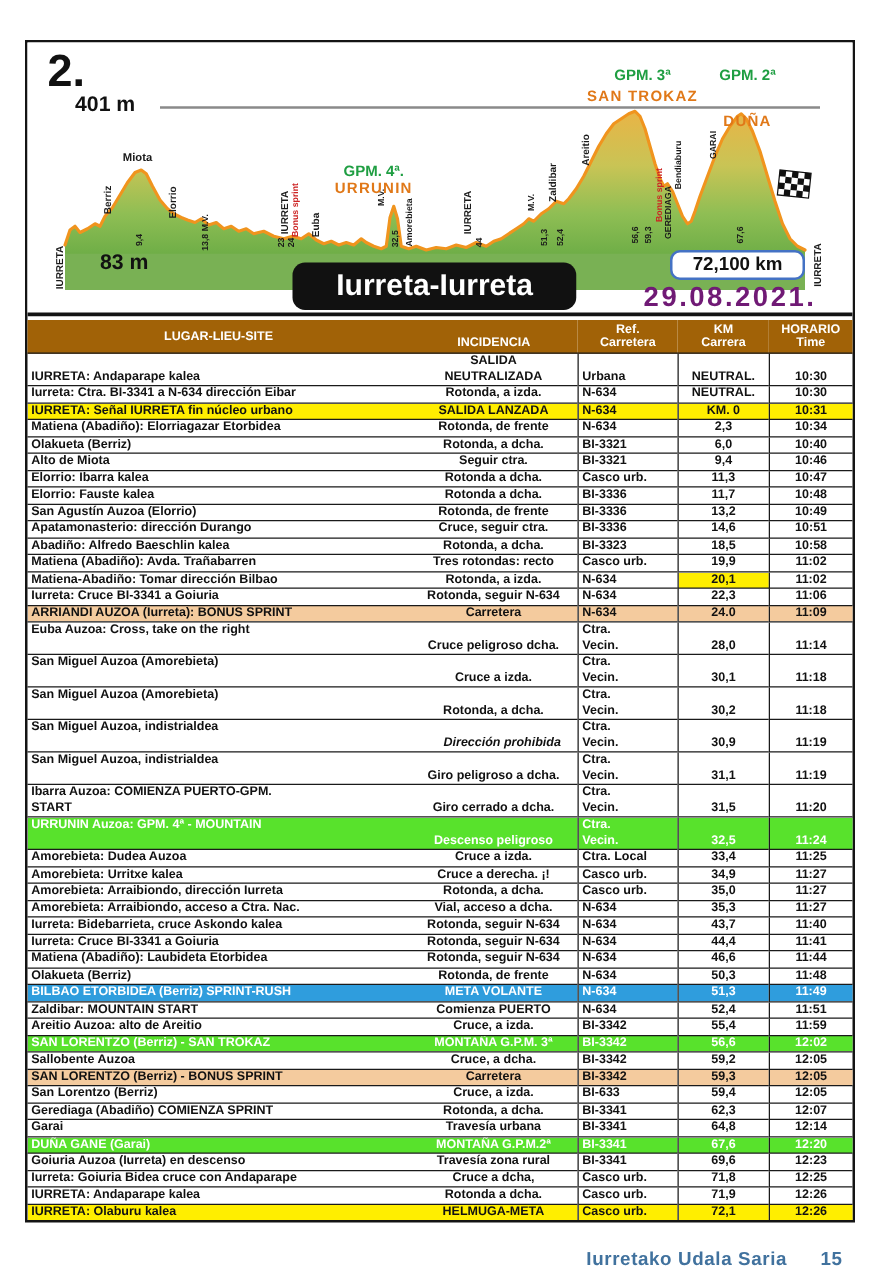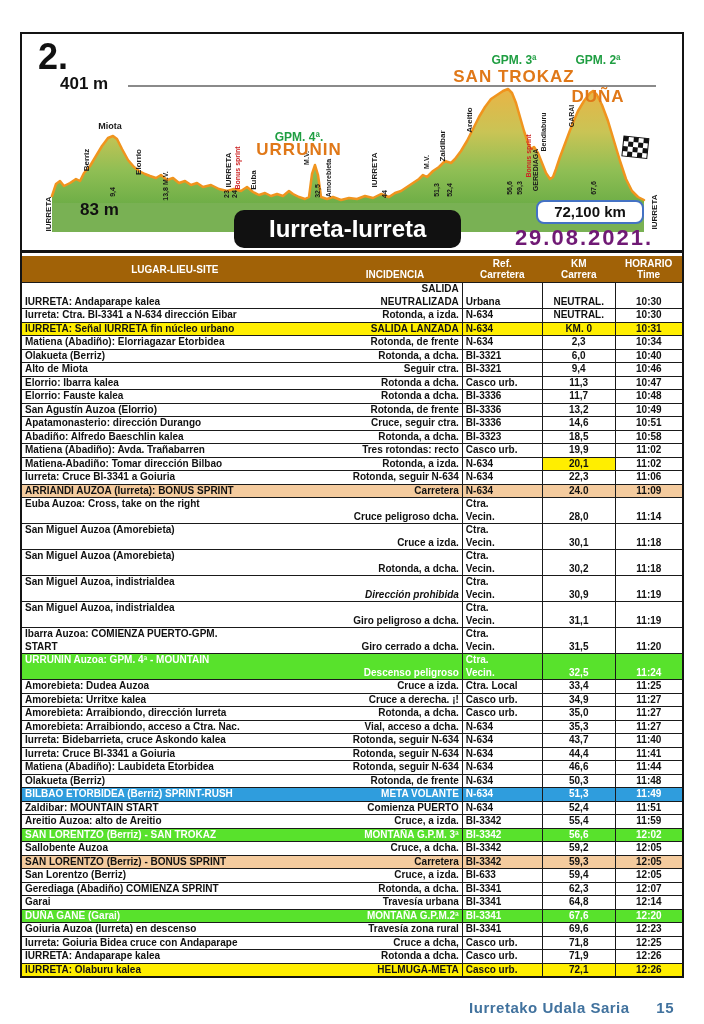--- a/index.html
+++ b/index.html
@@ -12,38 +12,38 @@
   .stage-number{position:absolute;left:16px;top:2px;font-size:36px;font-weight:bold;color:#111;}
   .max-elev{position:absolute;left:38px;top:40px;font-size:17px;font-weight:bold;color:#111;}
   .min-elev{position:absolute;left:58px;top:166px;font-size:17px;font-weight:bold;color:#111;}
   .lb{position:absolute;font-weight:bold;color:#1a1a1a;white-space:nowrap;transform:translate(-50%,-50%);}
   .lb.h{font-size:9px;}
   .lb.v{font-size:8px;transform:translate(-50%,-50%) rotate(-90deg);}
   .lb.vs{font-size:7px;transform:translate(-50%,-50%) rotate(-90deg);}
   .lb.vn{font-size:7px;transform:translate(-50%,-50%) rotate(-90deg);}
   .lb.vr{font-size:7px;color:#cc2222;transform:translate(-50%,-50%) rotate(-90deg);}
   .climb-cat{position:absolute;font-size:12px;font-weight:bold;color:#1f9e42;transform:translate(-50%,-50%);white-space:nowrap;}
-  .climb-name{position:absolute;font-size:17px;font-weight:bold;color:#e07818;transform:translate(-50%,-50%);letter-spacing:1px;white-space:nowrap;}
+  .climb-name{position:absolute;font-size:12px;font-weight:bold;color:#e07818;transform:translate(-50%,-50%);letter-spacing:1px;white-space:nowrap;}
   .badge{position:absolute;left:212px;top:176px;background:#111;color:#fff;font-size:24px;font-weight:bold;
          padding:5px 35px;border-radius:10px;z-index:5;}
   .kmbox{position:absolute;left:514px;top:166px;width:104px;height:20px;background:#fff;border:2px solid #4472c4;
          border-radius:8px;font-size:15px;font-weight:bold;color:#111;text-align:center;line-height:20px;z-index:4;}
   .date{position:absolute;left:462px;top:191px;width:200px;text-align:center;font-size:22px;font-weight:bold;
         color:#701a75;letter-spacing:2px;z-index:4;}
   
   table.route{width:100%;border-collapse:collapse;table-layout:fixed;margin-top:3px;
         font-family:"Liberation Sans",sans-serif;font-size:10px;font-weight:bold;color:#111;line-height:12.5px;}
   table.route th{background:#a16207;color:#fff;font-size:10px;text-align:center;vertical-align:bottom;
         white-space:pre-line;padding:2px 2px;line-height:11px;}
   table.route th.th-lugar{vertical-align:middle;}
   table.route td{border-top:1px solid #1a1a1a;padding:0 3px;vertical-align:bottom;white-space:pre-line;
         overflow:hidden;}
   table.route td.c1{text-align:left;vertical-align:top;}
   table.route td.c1.vbottom{vertical-align:bottom;}
-  table.route td.c2{text-align:right;}
+  table.route td.c2{text-align:center;}
   table.route td.c3{border-left:1px solid #1a1a1a;text-align:left;}
   table.route td.c4{border-left:1px solid #1a1a1a;text-align:center;}
   table.route td.c5{border-left:1px solid #1a1a1a;text-align:center;}
   tr.hl-yellow td{background:#ffee00;color:#111;}
   tr.hl-blue td{background:#2f9ddd;color:#fff;}
   tr.hl-green td{background:#58e22c;color:#fff;}
   tr.hl-orange td{background:#f4cb9e;color:#111;}
   td.km-hl{background:#ffee00;color:#111;border:1px solid #1a1a1a;}
   td .italic{font-style:italic;padding-left:14px;}
   

